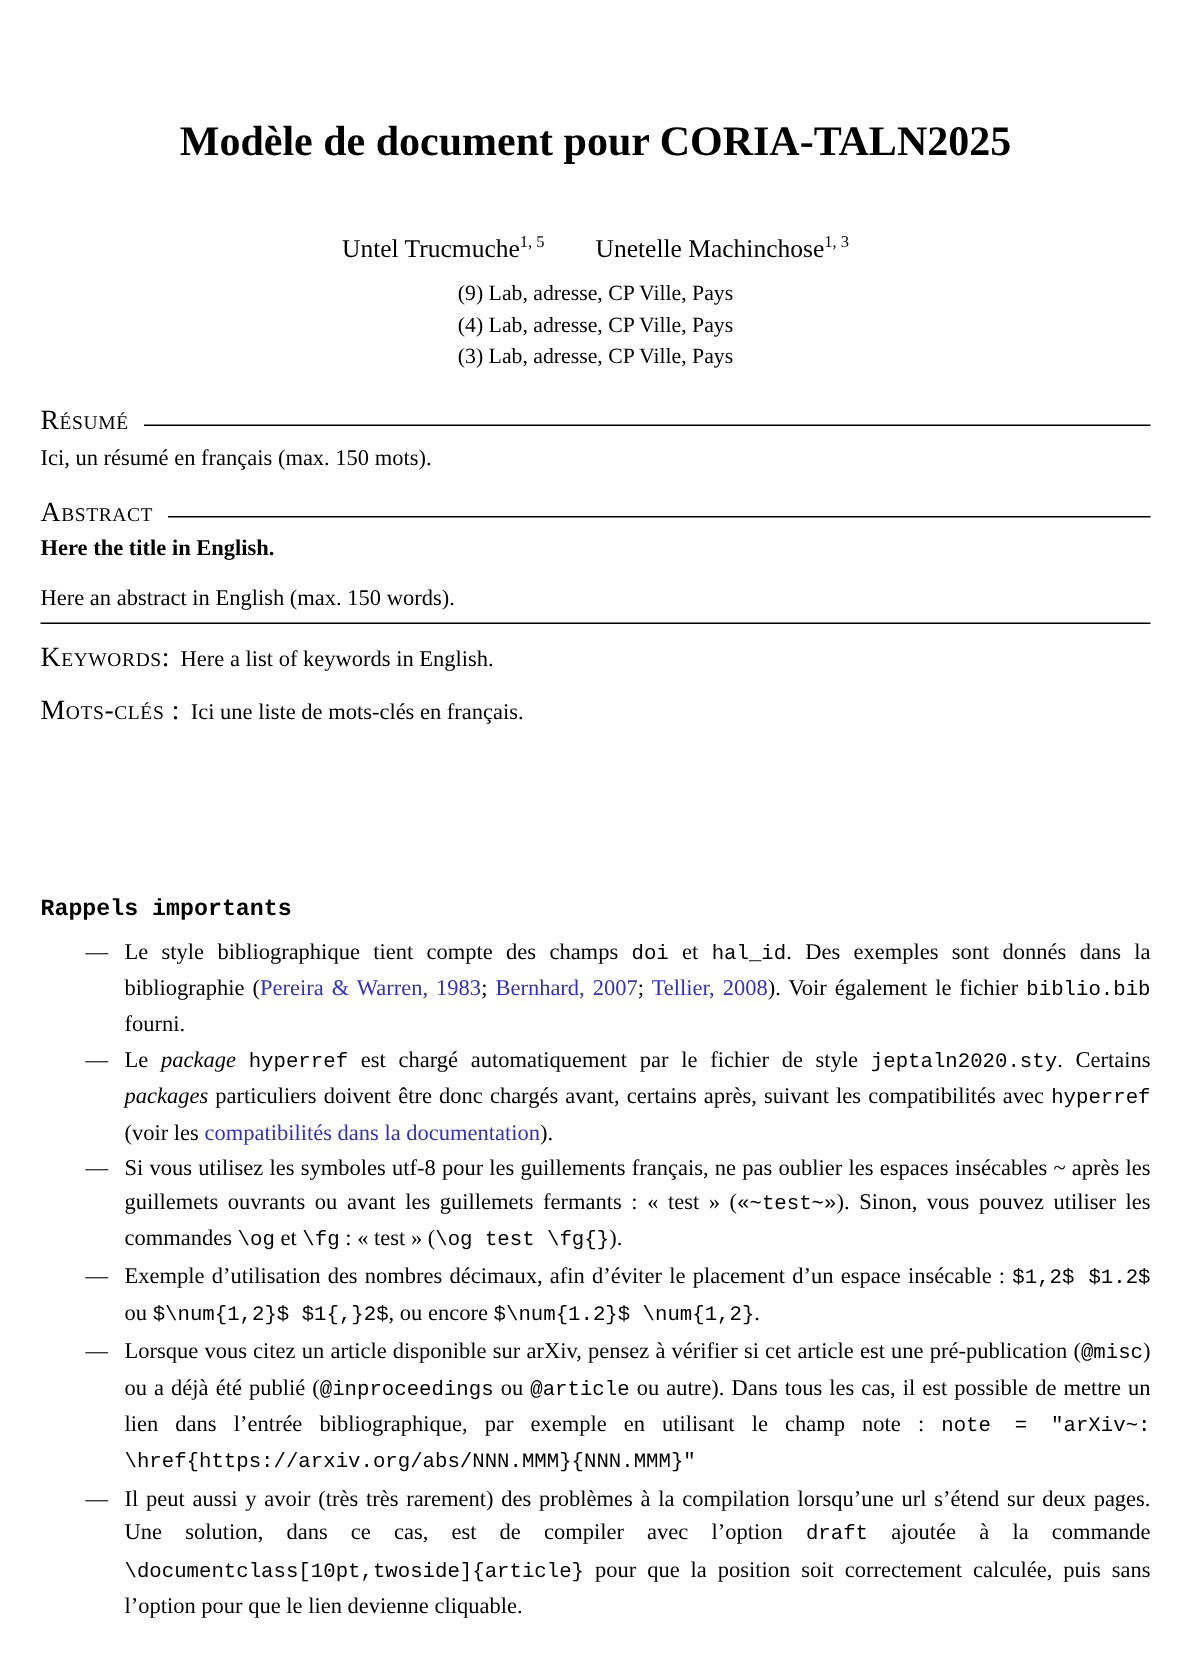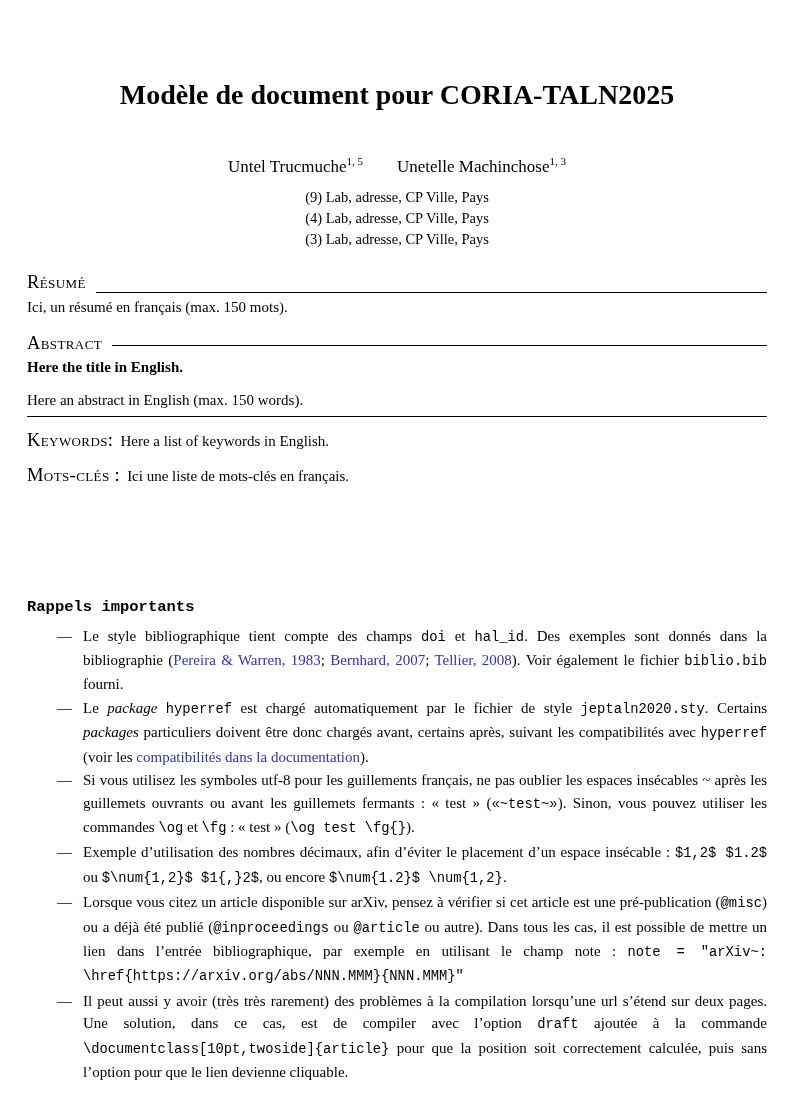--- a/index.html
+++ b/index.html
@@ -20,21 +20,21 @@
   .title { font-size: 28px; font-weight: bold; text-align: center; line-height: 30px; }
 
   .authors { margin-top: 40px; text-align: center; font-size: 17px; line-height: 22px; }
   .author + .author { margin-left: 34px; }
   .affsup { font-size: 11px; }
 
   .affiliations { margin-top: 9px; text-align: center; font-size: 14.5px; line-height: 21px; }
   .emails { margin-top: 5px; text-align: center; font-family: "Liberation Mono", monospace; font-size: 14px; letter-spacing: 0.2px; }
 
   .rule-row { display: flex; align-items: center; }
-  .rule-row.resume { margin-top: 22px; align-items: flex-end; }
+  .rule-row.resume { margin-top: 22px; }
   .rule-row.abstract { margin-top: 15px; }
   .sc-label { font-variant: small-caps; font-size: 18.5px; letter-spacing: 0.4px; white-space: nowrap; }
   .rule-row .rule { flex: 1 1 auto; border-top: 1.4px solid #000; margin-left: 10px; margin-top: 5px; }
 
   .para { font-size: 15px; line-height: 21px; margin-top: 4px; text-align: justify; }
   .bold { font-weight: bold; }
   .abstract-title { margin-top: 3px; }
   .abstract-text { margin-top: 12px; padding-bottom: 5px; border-bottom: 1.4px solid #000; }
 
   .kv-row { margin-top: 12px; font-size: 15px; line-height: 22px; }

